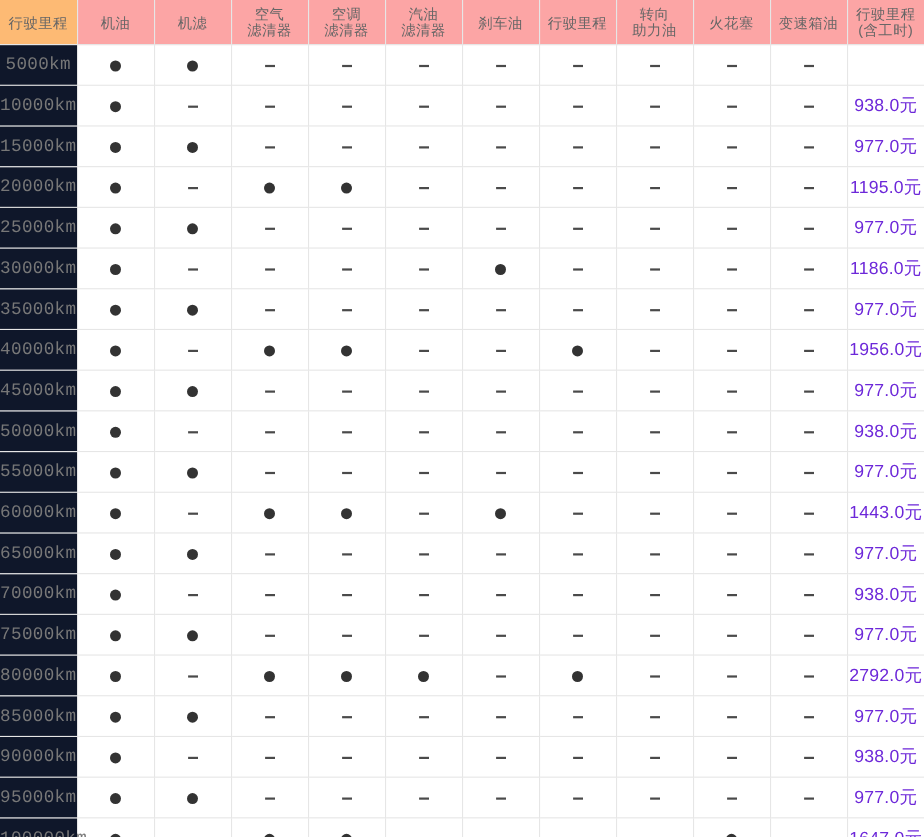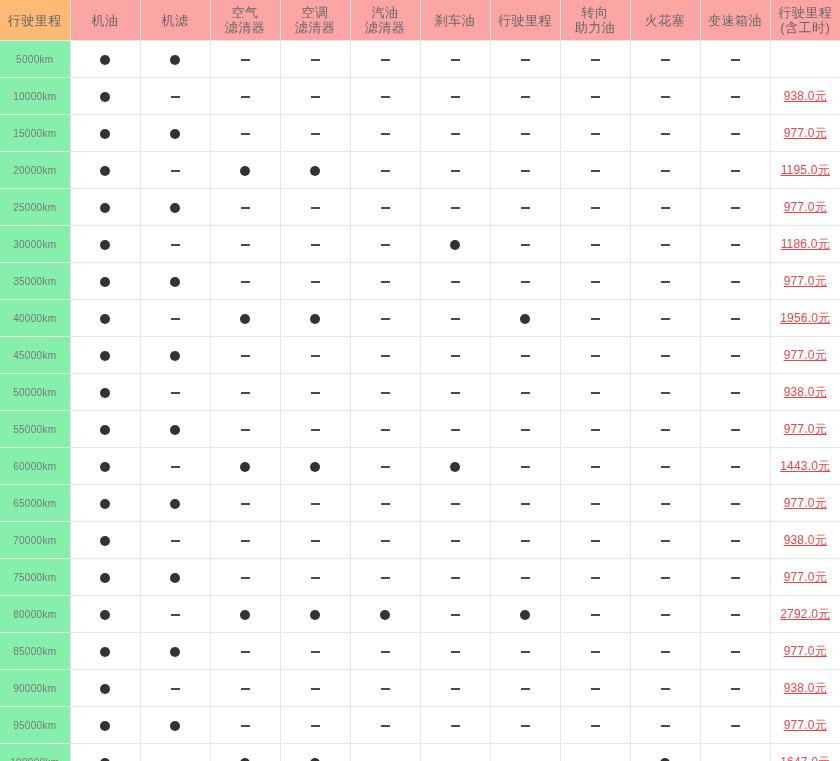--- a/index.html
+++ b/index.html
@@ -47,48 +47,48 @@
   }
   tbody tr {
     height: 36px;
   }
   tbody td {
     height: 36px;
     font-size: 12px;
     color: #888888;
   }
   td.mileage-cell {
-    background: #86efac;
+    background: #0f172a;
     color: #777777;
-    font-size: 10px;
+    font-size: 16px;
     letter-spacing: 0.3px;
+    font-family: Liberation Mono, monospace;
   }
   th.col-mileage {
     background: #fdba74;
   }
   .dot-mark {
     display: inline-block;
     width: 10px;
     height: 10px;
     border-radius: 50%;
     background: #333333;
     vertical-align: middle;
   }
   .dash-mark {
     display: inline-block;
     width: 9px;
     height: 2px;
     background: #4a4a4a;
     vertical-align: middle;
   }
   .price-text {
-    font-size: 12px;
-    color: #ef4444;
+    font-size: 16px;
+    color: #6d28d9;
     letter-spacing: 0.2px;
-    text-decoration: underline;
   }
   col.c-mileage { width: 70px; }
   col.c-item    { width: 70px; }
   col.c-price   { width: 70px; }
 </style>
 </head>
 <body>
 
 <table id="maintenance-table">
   <colgroup>

